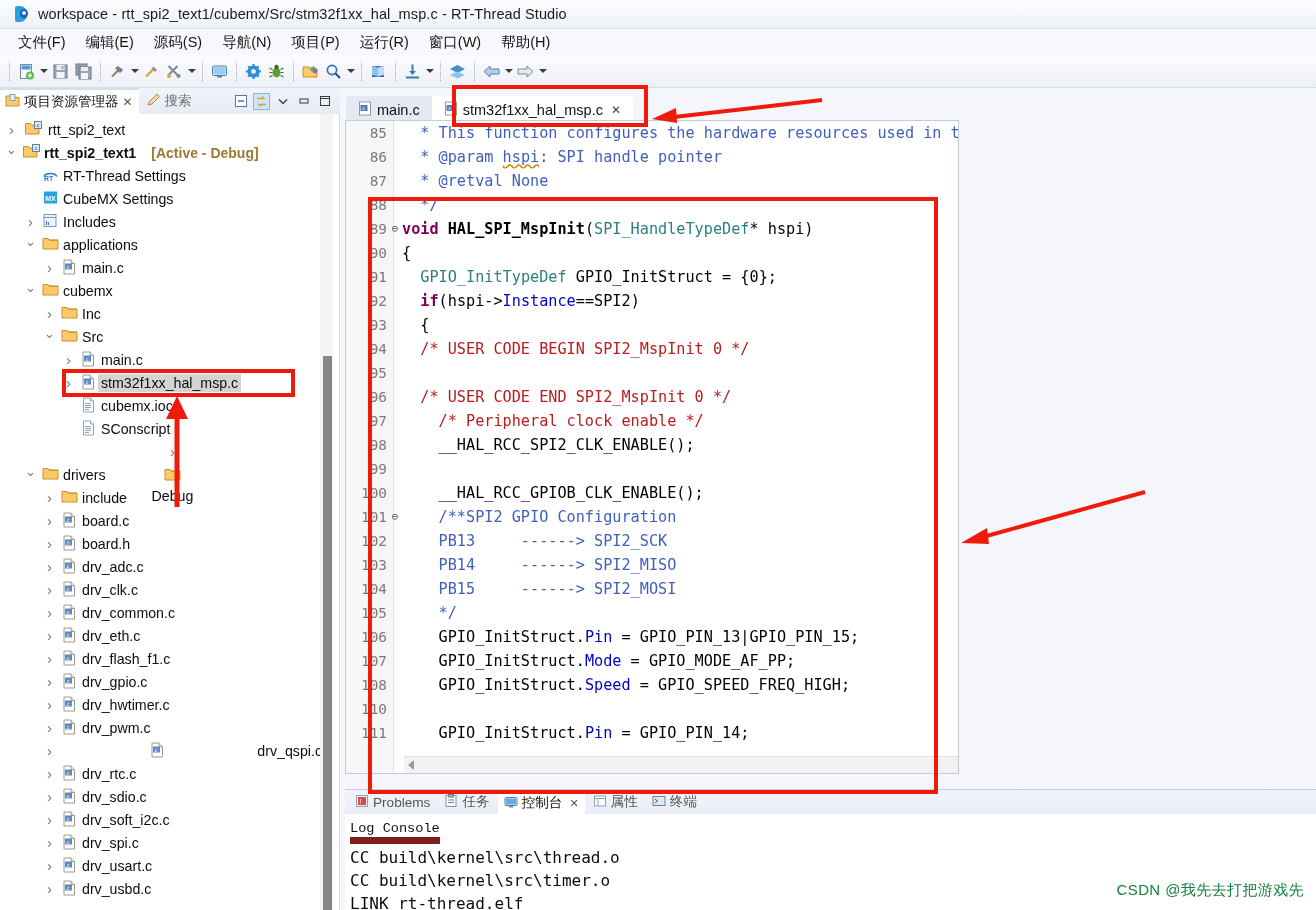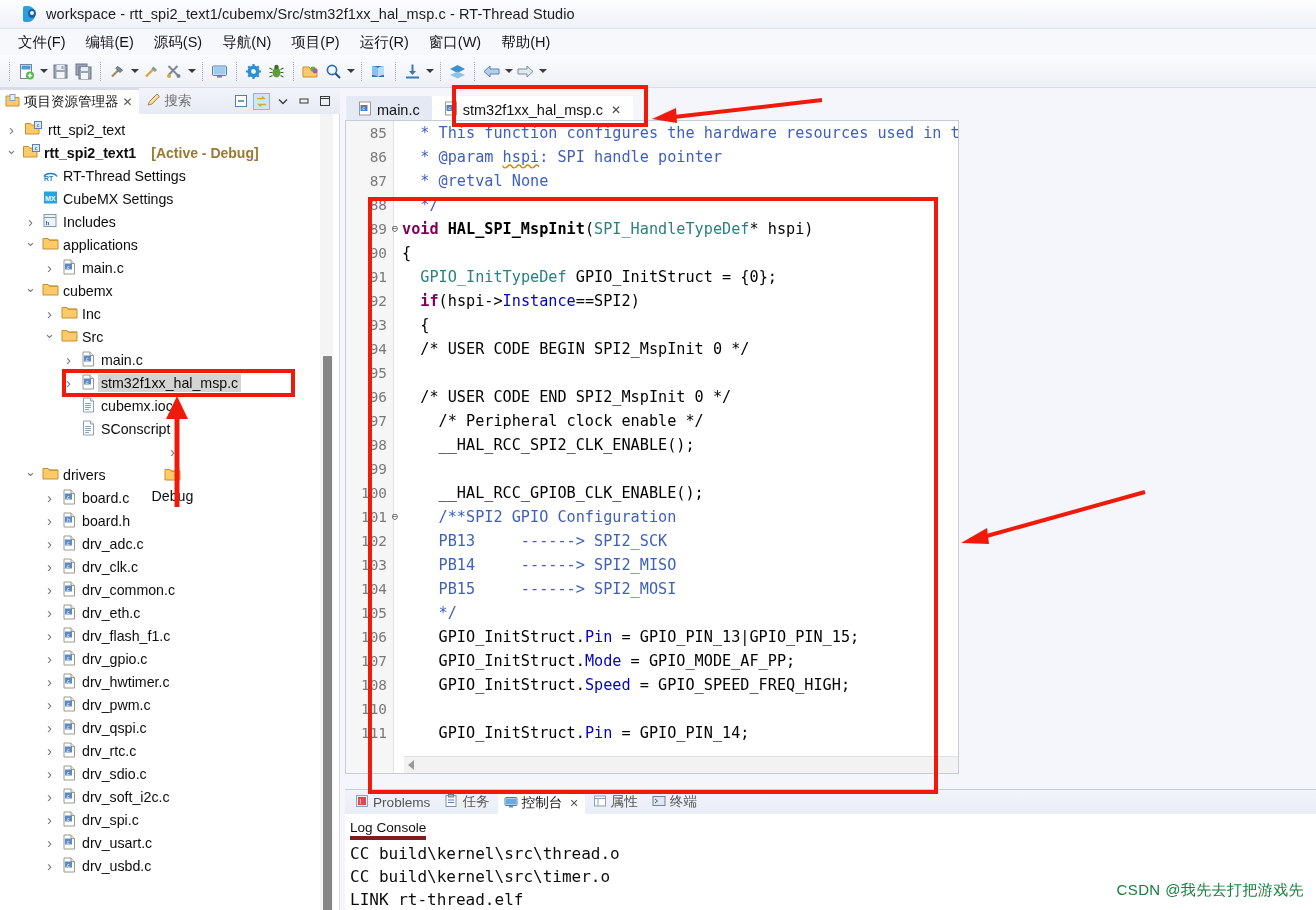--- a/index.html
+++ b/index.html
@@ -10,21 +10,21 @@
     font-family: "Liberation Sans", sans-serif;
     -webkit-font-smoothing: antialiased;
   }
   .app { position: relative; width: 1316px; height: 910px; background: #f4f6fb; }
 
   
   .titlebar {
     position: absolute; left: 0; top: 0; width: 1316px; height: 29px;
     background: linear-gradient(#fdfdfe, #eef1f8);
     border-bottom: 1px solid #dfe3ec;
-    display: flex; align-items: center; gap: 7px; padding-left: 22px;
+    display: flex; align-items: center; gap: 7px; padding-left: 14px;
   }
   .title-text { font-size: 14.5px; color: #1b1b1b; letter-spacing: .1px; }
   .rtt-logo { width: 17px; height: 17px; position: relative; flex: 0 0 auto; }
   .rtt-logo .d1 { position:absolute; left:1px; top:0px; width:12px; height:16px;
       background:#2d9ee0; border-radius: 2px 7px 7px 2px; }
   .rtt-logo .d2 { position:absolute; left:6px; top:3px; width:8px; height:9px;
       background:#1a5fa8; border-radius:50%; }
   .rtt-logo .d3 { position:absolute; left:8px; top:5px; width:4px; height:4px;
       background:#eaf6ff; border-radius:50%; }
 
@@ -151,42 +151,42 @@
     border-top:1px solid #e0e0e0;
   }
   .hz-left { position:absolute; left:4px; top:3px; width:0; height:0;
     border-top:5px solid transparent; border-bottom:5px solid transparent;
     border-right:6px solid #9a9a9a;}
 
   
   .k  { color:#7f0055; font-weight:bold; }
   .ty { color:#2a7f7f; }
   .fn { color:#000000; font-weight:bold; }
-  .cm { color:#000000;margin-top:34px; }
+  .cm { color:#b91c1c;margin-top:34px; }
   .dc { color:#3f5fbf; }
   .fld{ color:#0000c0; }
   .pl { color:#000000; }
   .sq { text-decoration: underline wavy #d08a00; text-decoration-skip-ink: none; }
 
   
   .bottom-panel {
     position:absolute; left:345px; top:789px; width: 971px; height: 121px;
     background:#ffffff; border-top:1px solid #c6cbd8;
   }
   .bp-tabs {
     height:24px; display:flex; align-items:center; gap:2px;
     background: linear-gradient(#f2f4fa,#e9edf6); padding-left:4px; font-size:13.6px;
   }
   .bp-tab { display:flex; align-items:center; gap:4px; padding:2px 6px; height:24px; color:#555; }
   .bp-tab.active { background:#ffffff; color:#111; border-top:2px solid #bcc4d4; }
   .bp-body { padding:4px 0 0 5px; }
   .log-title {
-    font-size:13.6px; color:#111; border-bottom:4px solid #7f1d1d; display:inline-block;
+    font-size:13.6px; color:#111; border-bottom:7px solid #7f1d1d; display:inline-block;
     padding-bottom:1px; margin-bottom:2px;
-    font-family:Liberation Sans, sans-serif;
+    font-family:Liberation Mono, monospace;
   }
   .log-line {
     font-family:"DejaVu Sans Mono","Liberation Mono",monospace;
     font-size:16px; line-height:23px; color:#0b0b0b;
   }
 
   
   .ann { position:absolute; pointer-events:none; }
   .red-box { border: 4px solid #f01a0b; background: transparent; }
   .watermark {
@@ -540,20 +540,28 @@
         <div class="node" style="padding-left: 23px;">
           <span class="twisty open"></span>
           <span class="nicon"><svg width="17" height="15" viewBox="0 0 17 15">
               <path d="M1 2.5h5l1.2 1.6H16V13H1z" fill="#fdca6a" stroke="#c98f2e" stroke-width="1"></path>
               <path d="M1 2.5h5l1.2 1.6H16" fill="none" stroke="#c98f2e"></path>
             </svg></span>
           <span class="nlabel">drivers</span>
         </div>
         <div class="node" style="padding-left: 42px;">
           <span class="twisty closed"></span>
+          <span class="nicon"><svg width="17" height="15" viewBox="0 0 17 15">
+              <path d="M1 2.5h5l1.2 1.6H16V13H1z" fill="#fdca6a" stroke="#c98f2e" stroke-width="1"></path>
+              <path d="M1 2.5h5l1.2 1.6H16" fill="none" stroke="#c98f2e"></path>
+            </svg></span>
+          <span class="nlabel">include</span>
+        </div>
+        <div class="node" style="padding-left: 42px;">
+          <span class="twisty closed"></span>
           <span class="nicon"><svg width="17" height="16" viewBox="0 0 17 16">
               <path d="M3 1h7l3.5 3.5V15H3z" fill="#fff" stroke="#9a9a8a"></path>
               <path d="M10 1v3.5h3.5" fill="#eee" stroke="#9a9a8a"></path>
               <rect x="4" y="4.5" width="7" height="6" fill="#5b8ac5"></rect>
               <text x="4.6" y="9.5" font-size="5" fill="#fff" font-family="Liberation Sans">.c</text>
             </svg></span>
           <span class="nlabel">board.c</span>
         </div>
         <div class="node" style="padding-left: 42px;">
           <span class="twisty closed"></span>
@@ -638,21 +646,21 @@
         <div class="node" style="padding-left: 42px;">
           <span class="twisty closed"></span>
           <span class="nicon"><svg width="17" height="16" viewBox="0 0 17 16">
               <path d="M3 1h7l3.5 3.5V15H3z" fill="#fff" stroke="#9a9a8a"></path>
               <path d="M10 1v3.5h3.5" fill="#eee" stroke="#9a9a8a"></path>
               <rect x="4" y="4.5" width="7" height="6" fill="#5b8ac5"></rect>
               <text x="4.6" y="9.5" font-size="5" fill="#fff" font-family="Liberation Sans">.c</text>
             </svg></span>
           <span class="nlabel">drv_pwm.c</span>
         </div>
-        <div class="node" style="padding-left: 42px;">
+        <div class="node" style="padding-left: 42px; justify-content: space-between;">
           <span class="twisty closed"></span>
           <span class="nicon"><svg width="17" height="16" viewBox="0 0 17 16">
               <path d="M3 1h7l3.5 3.5V15H3z" fill="#fff" stroke="#9a9a8a"></path>
               <path d="M10 1v3.5h3.5" fill="#eee" stroke="#9a9a8a"></path>
               <rect x="4" y="4.5" width="7" height="6" fill="#5b8ac5"></rect>
               <text x="4.6" y="9.5" font-size="5" fill="#fff" font-family="Liberation Sans">.c</text>
             </svg></span>
           <span class="nlabel">drv_qspi.c</span>
         </div>
         <div class="node" style="padding-left: 42px; text-align: right;">

